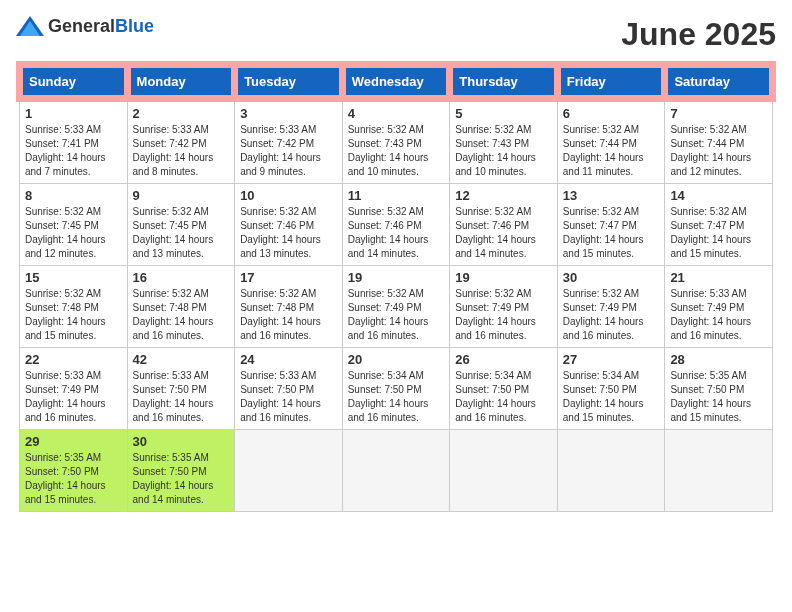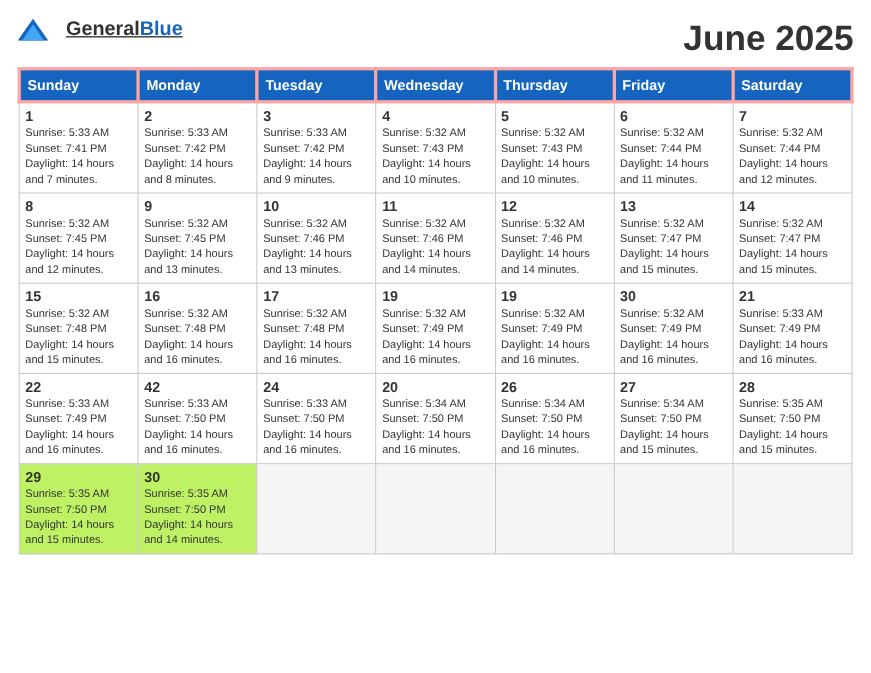--- a/index.html
+++ b/index.html
@@ -11,23 +11,22 @@
       padding: 16px;
     }
     .header-area {
       display: flex;
       justify-content: space-between;
       align-items: flex-start;
       margin-bottom: 8px;
     }
     .logo {
       display: flex;
-      align-items: center;
-      gap: 16px;
-      text-decoration: underline;
+      align-items: flex-start;
+      gap: 4px;
     }
     .logo-text-general {
       font-size: 18px;
       font-weight: bold;
       color: #333;
     }
     .logo-text-blue {
       font-size: 18px;
       font-weight: bold;
       color: #1565c0;
@@ -53,21 +52,21 @@
       border-collapse: collapse;
       table-layout: fixed;
     }
     thead tr th {
       background-color: #1565c0;
       color: #fff;
       text-align: left;
       padding: 6px 6px;
       font-size: 13px;
       font-weight: bold;
-      border: 3px solid #fca5a5;
+      border: 7px solid #fca5a5;
     }
     tbody tr td {
       border: 1px solid #ccc;
       vertical-align: top;
       padding: 4px 5px;
       font-size: 10.5px;
       color: #333;
       height: 80px;
       background: #fff;
     }

